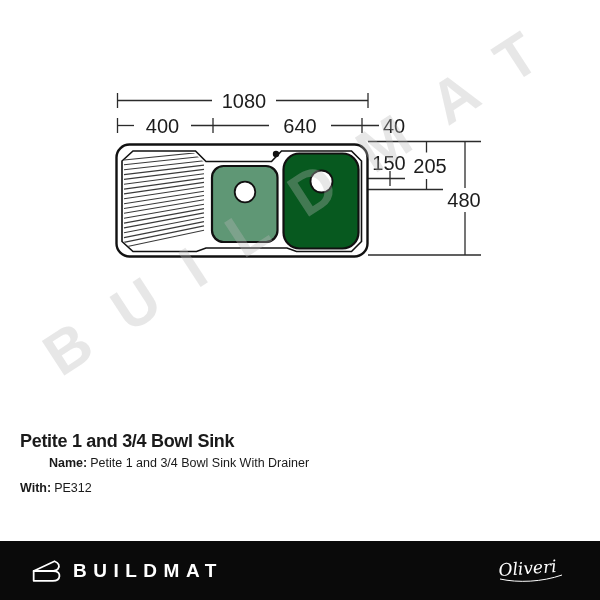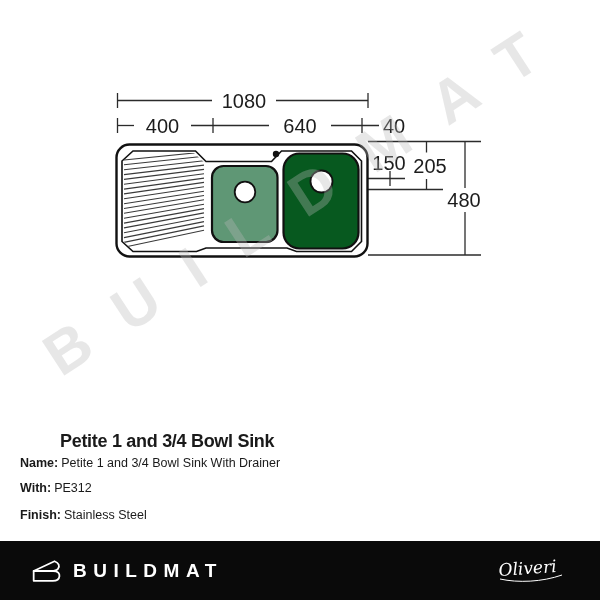--- a/index.html
+++ b/index.html
@@ -16,24 +16,24 @@
   
   .watermark{
     position:absolute;left:50px;top:325px;width:780px;z-index:2;
     font-size:60px;font-weight:bold;line-height:72px;letter-spacing:38px;
     color:rgba(184,184,184,0.34);
     transform:rotate(-33deg);transform-origin:0 50%;
     pointer-events:none;white-space:nowrap;
   }
   
   .info{position:absolute;left:20px;z-index:3;}
-  .title{top:429px;font-size:18px;font-weight:bold;letter-spacing:-0.3px;line-height:24px;margin-left:40px;}
+  .title{top:429px;font-size:18px;font-weight:bold;letter-spacing:-0.3px;line-height:24px;}
   .spec{font-size:12.5px;line-height:14px;}
   .spec b{font-weight:bold;margin-right:3px;}
-  .spec-name{top:456px;}
+  .spec-name{top:456px;margin-left:29px;}
   .spec-model{top:481px;}
   .spec-finish{top:508px;}
   
   .footer{
     position:absolute;left:0;top:541px;width:600px;height:59px;background:#0a0a0a;z-index:4;
     display:flex;align-items:center;
   }
   .brandwrap{display:flex;align-items:center;margin-left:31px;}
   .brand-icon{display:block;}
   .brand-text{
@@ -130,23 +130,20 @@
   <div class="watermark">BUILDMAT</div>
 
   <div class="info title">Petite 1 and 3/4 Bowl Sink</div>
 
   <div class="info spec spec-name">
     <b>Name:</b><span>Petite 1 and 3/4 Bowl Sink With Drainer</span>
   </div>
   <div class="info spec spec-model">
     <b>With:</b><span>PE312</span>
   </div>
-  <div class="info spec spec-finish">
-    <b>Finish:</b><span>Stainless Steel</span>
-  </div>
 
   <div class="footer">
     <div class="brandwrap">
       <svg class="brand-icon" width="32" height="24" viewBox="0 0 36 27">
         <g fill="none" stroke="#ffffff" stroke-width="2" stroke-linejoin="round" stroke-linecap="round">
           <path d="M3,13.5 L26.5,2.5 C31.5,4.5 32.5,8 30.5,10.8 C29,12.8 26,13.5 23,13.5 Z"></path>
           <path d="M3,13.5 L25,13.5 C30.5,13.5 32.3,16.5 32,19.2 C31.7,22.5 29,24.5 24.5,24.5 L3,24.5 Z"></path>
         </g>
       </svg>
       <span class="brand-text">BUILDMAT</span>

